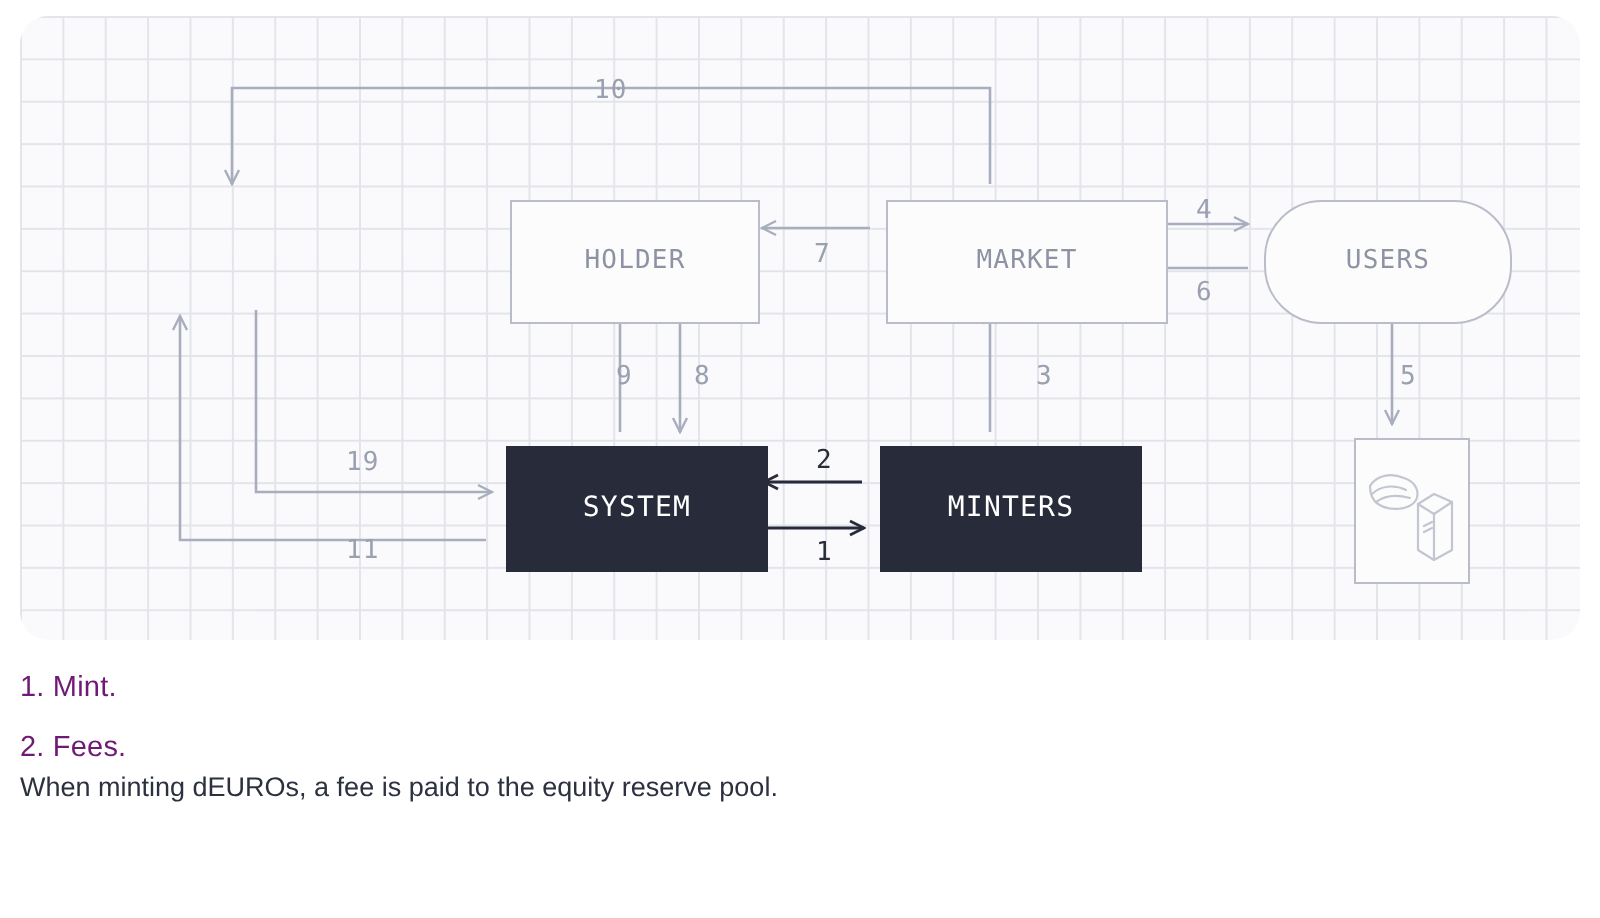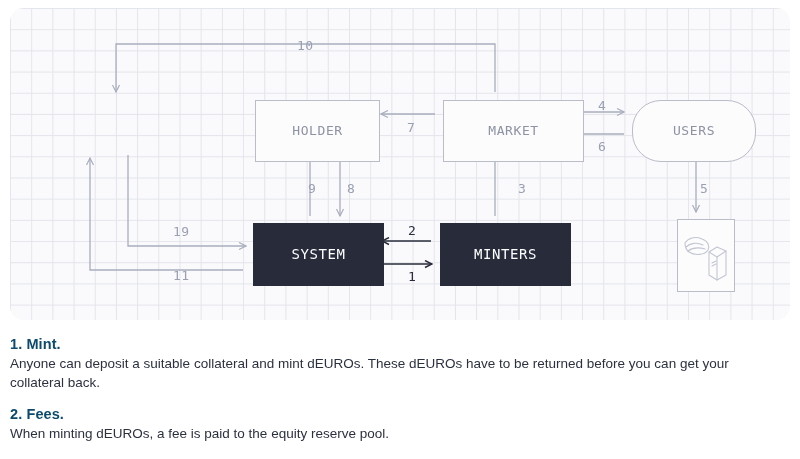--- a/index.html
+++ b/index.html
@@ -126,22 +126,22 @@
   
   #notes {
     position: absolute;
     left: 10px;
     top: 336px;
     width: 770px;
   }
   .note-block { margin-bottom: 14px; }
   .note-title {
     font-size: 14.5px;
-    font-weight: bold;
-    color: #0c4a6e;
+    font-weight: normal;
+    color: #701a75;
     margin: 0 0 2px 0;
     letter-spacing: .1px;
   }
   .note-body {
     font-size: 13.5px;
     color: #2c3140;
     margin: 0;
     line-height: 1.42;
     max-width: 740px;
   }
@@ -230,19 +230,18 @@
   <div class="edge-label" id="lbl-5">5</div>
   <div class="edge-label" id="lbl-11">19</div>
   <div class="edge-label" id="lbl-12">11</div>
   <div class="edge-label on-dark-gap" id="lbl-2">2</div>
   <div class="edge-label on-dark-gap" id="lbl-1">1</div>
 </div>
 
 <div id="notes">
   <div class="note-block">
     <p class="note-title">1. Mint.</p>
-    <p class="note-body">Anyone can deposit a suitable collateral and mint dEUROs. These dEUROs have to be returned before you can get your collateral back.</p>
   </div>
   <div class="note-block">
     <p class="note-title">2. Fees.</p>
     <p class="note-body">When minting dEUROs, a fee is paid to the equity reserve pool.</p>
   </div>
 </div>
 
 </body></html>

